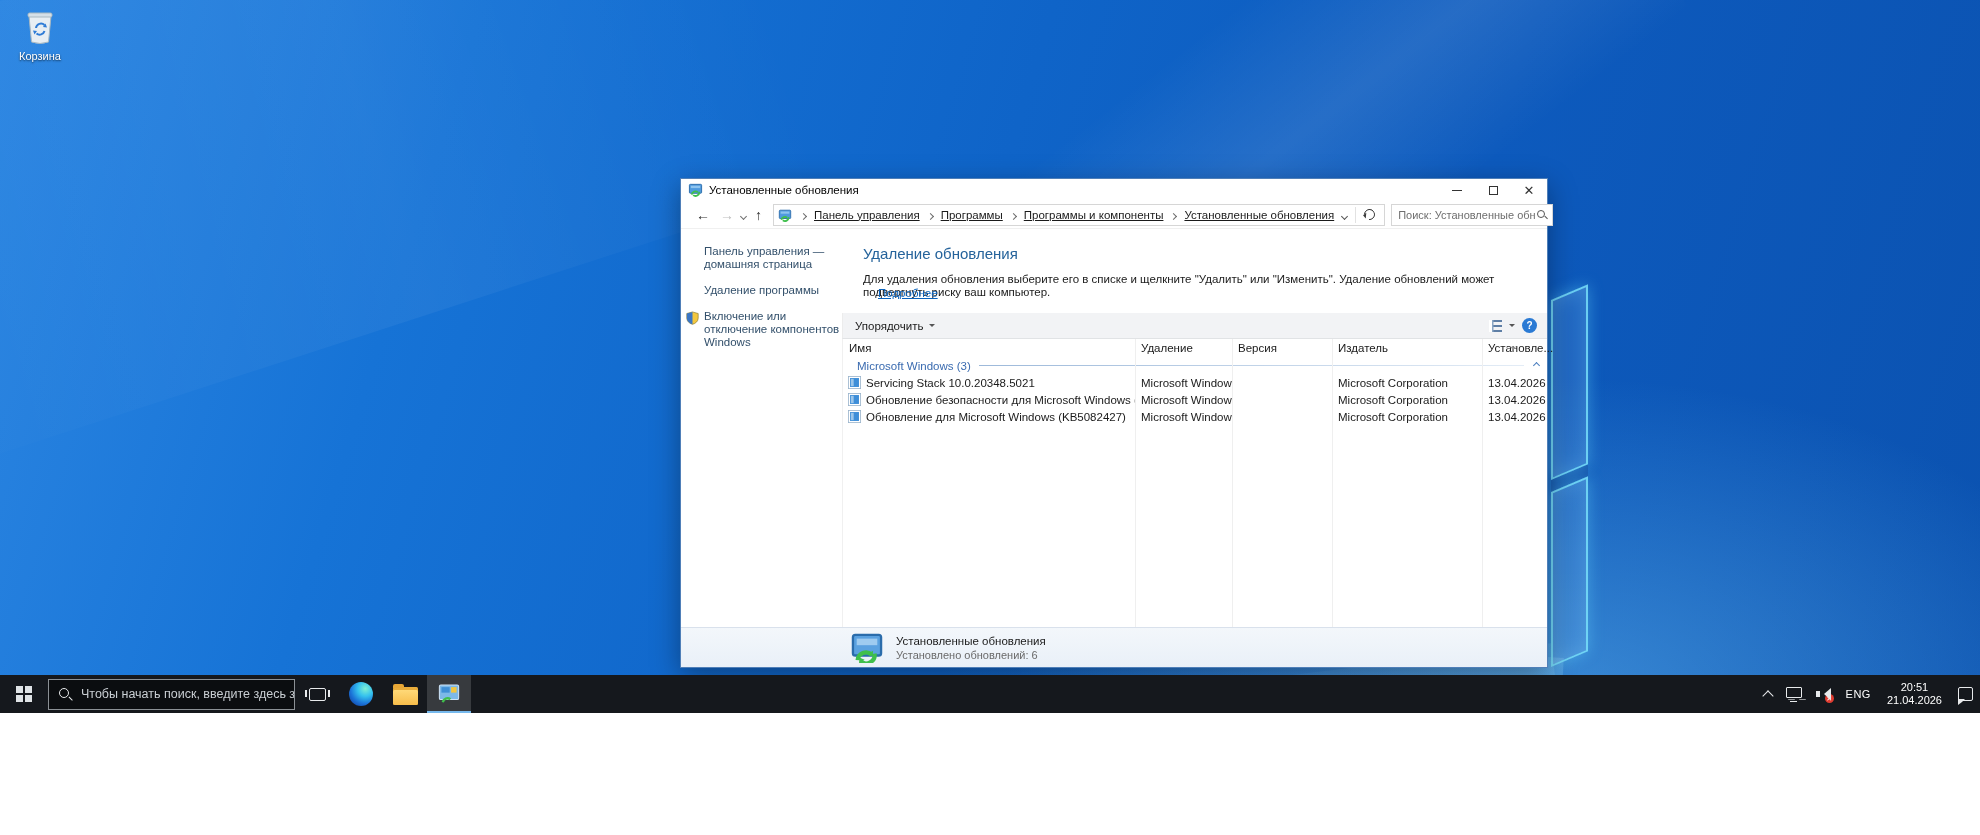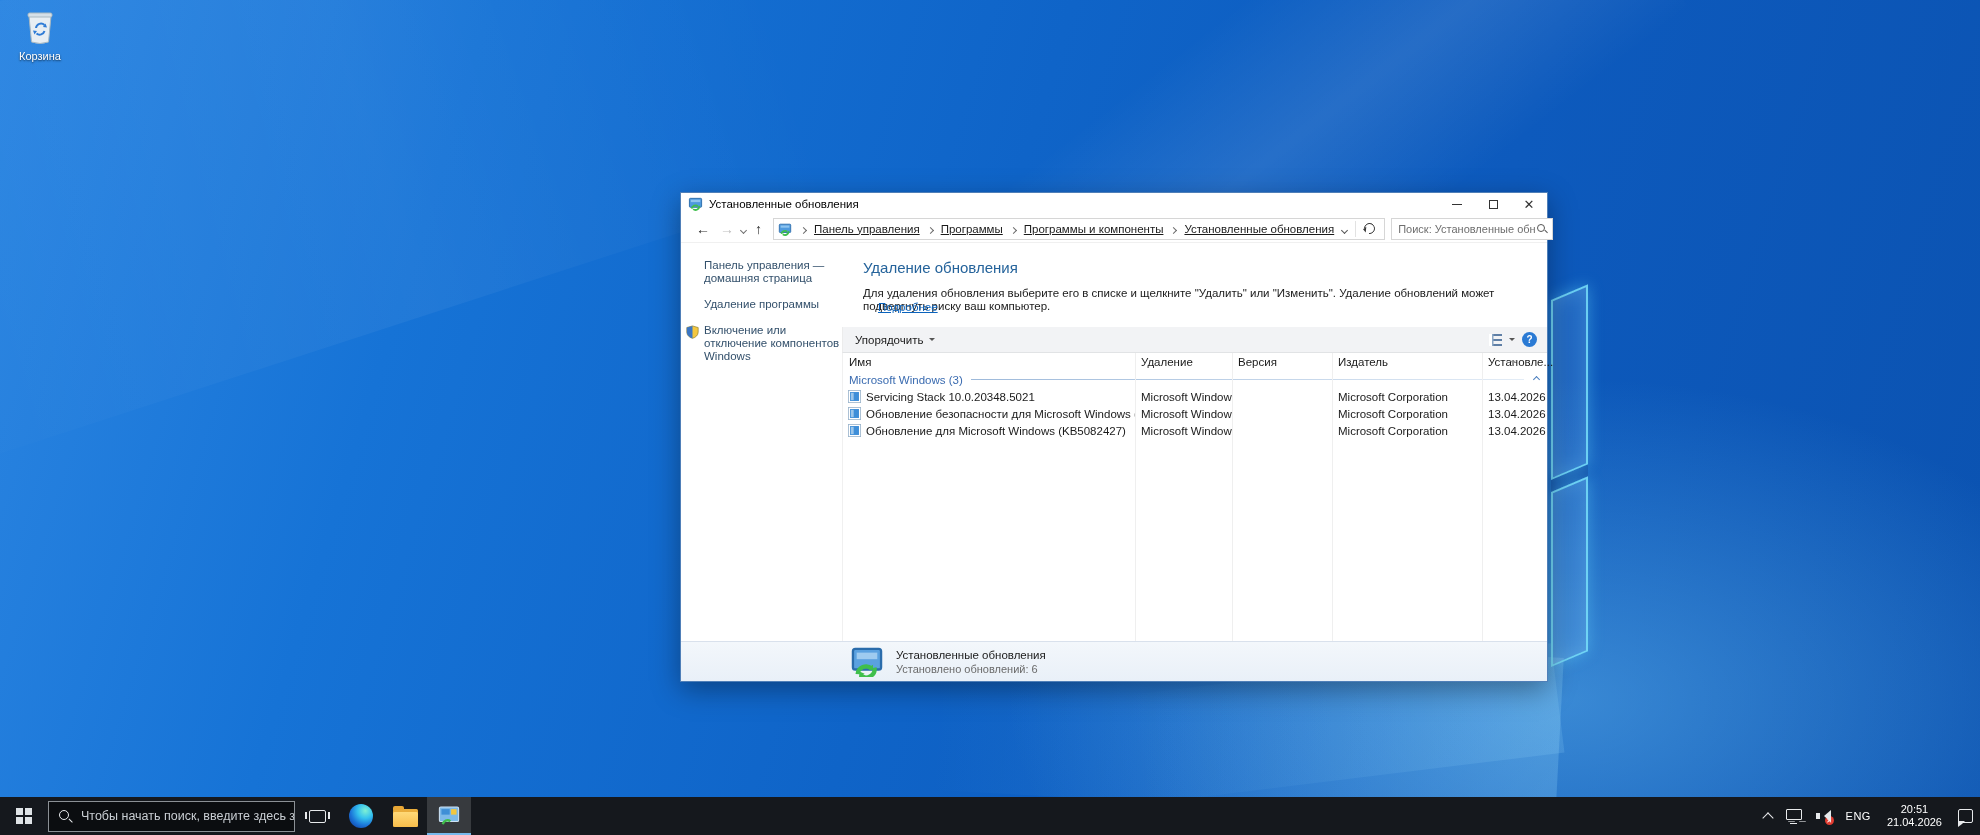--- a/index.html
+++ b/index.html
@@ -1,19 +1,19 @@
 <!DOCTYPE html>
 <html><head>
 <meta charset="utf-8">
 <style>
   * { margin:0; padding:0; box-sizing:border-box; }
   html,body { width:1980px; height:835px; overflow:hidden; }
   body { font-family:"Liberation Sans","DejaVu Sans",sans-serif; font-size:11.5px; color:#1a1a1a; }
 
-  .desktop { position:relative; width:1980px; height:835px; overflow:hidden;
+  .desktop { position:relative; width:1980px; height:713px; overflow:hidden;
     background:
       radial-gradient(900px 520px at 1565px 700px, rgba(125,212,255,0.40), rgba(125,212,255,0) 62%),
       linear-gradient(107deg,#2c86e2 0%,#1673d6 22%,#0f64c8 48%,#0d5abd 70%,#0b52b0 100%);
   }
   
   .wp { position:absolute; pointer-events:none; }
   .wp-beam-a { left:1140px; top:-260px; width:280px; height:820px; transform:rotate(52deg);
     background:linear-gradient(90deg,rgba(255,255,255,0) 0%,rgba(255,255,255,0.10) 50%,rgba(255,255,255,0) 100%); }
   .wp-beam-b { left:-160px; top:-90px; width:950px; height:430px; transform:rotate(-18deg);
     background:linear-gradient(90deg,rgba(255,255,255,0) 0%,rgba(255,255,255,0.05) 55%,rgba(255,255,255,0) 100%); }
@@ -27,21 +27,21 @@
   .wp-pane-top { left:1551px; top:300px; width:37px; height:180px; }
   .wp-pane-bottom { left:1551px; top:492px; width:37px; height:175px; }
   .wp-pane-gap { left:1551px; top:480px; width:37px; height:12px; transform:skewY(-23deg);
     transform-origin:left center; background:rgba(9,58,140,0.40); }
 
   
   .desk-icon { position:absolute; left:6px; top:8px; width:68px; text-align:center; cursor:default; }
   .desk-icon .lbl { margin-top:2px; color:#fff; font-size:11px; text-shadow:0 1px 2px rgba(0,0,0,0.7); }
 
   
-  .window { position:absolute; left:680px; top:192px; width:868px; height:490px;
+  .window { position:absolute; left:680px; top:178px; width:868px; height:490px;
     background:#fff; border:1px solid #4f7fb8; box-shadow:0 8px 26px rgba(0,0,0,0.35); }
 
   .titlebar { height:22px; display:flex; align-items:center; padding-left:7px; background:#fff; }
   .titlebar .title { margin-left:6px; font-size:11.5px; color:#000; }
   .win-controls { margin-left:auto; display:flex; height:100%; }
   .win-ctrl { width:36px; height:100%; display:flex; align-items:center; justify-content:center; color:#333; }
   .glyph-min { width:10px; height:1px; background:#333; display:inline-block; }
   .glyph-max { width:9px; height:9px; border:1px solid #333; display:inline-block; }
   .glyph-close { font-size:13px; line-height:1; color:#333; }
 
@@ -95,21 +95,21 @@
   .help-ico { width:15px; height:15px; border-radius:50%; background:#2a7ad4; color:#fff; font-size:10px; font-weight:bold;
     display:flex; align-items:center; justify-content:center; }
 
   .listview { position:absolute; left:0; right:0; top:110px; bottom:0; border-left:1px solid #f0f0f0; }
   .col-line { position:absolute; top:0; bottom:0; width:1px; background:#efefef; }
   .header-row { position:relative; display:grid; grid-template-columns:292px 97px 100px 150px 1fr; height:18px; align-items:center; }
   .header-cell { padding-left:6px; color:#1a1a1a; cursor:pointer; }
   .sort-chev { position:absolute; left:668px; top:0px; color:#9a9a9a; }
   .sort-chev .chev { width:4px; height:4px; }
   .group-row { display:flex; align-items:center; height:17px; padding:0 6px; }
-  .group-label { color:#3a6bb0; white-space:nowrap; cursor:pointer; }
+  .group-label { color:#3a6bb0; white-space:nowrap; cursor:pointer;margin-left:8px; }
   .group-line { flex:1; height:1px; margin:0 8px; background:linear-gradient(to right,#9db9da,#e3ecf6); }
   .group-caret { color:#4a7ebf; cursor:pointer; display:flex; padding:2px; }
   .lv-row { display:grid; grid-template-columns:292px 97px 100px 150px 1fr; height:17px; align-items:center; cursor:default; }
   .cell { padding-left:6px; white-space:nowrap; overflow:hidden; }
   .cell-name { display:flex; align-items:center; gap:5px; padding-left:5px; }
   .upd-ico { flex:0 0 auto; display:flex; }
 
   .statusbar { position:absolute; left:0; right:0; bottom:0; height:40px;
     background:linear-gradient(#f3f7fb,#e9f0f8); border-top:1px solid #d9e1ec;
     display:flex; align-items:center; padding-left:170px; }

